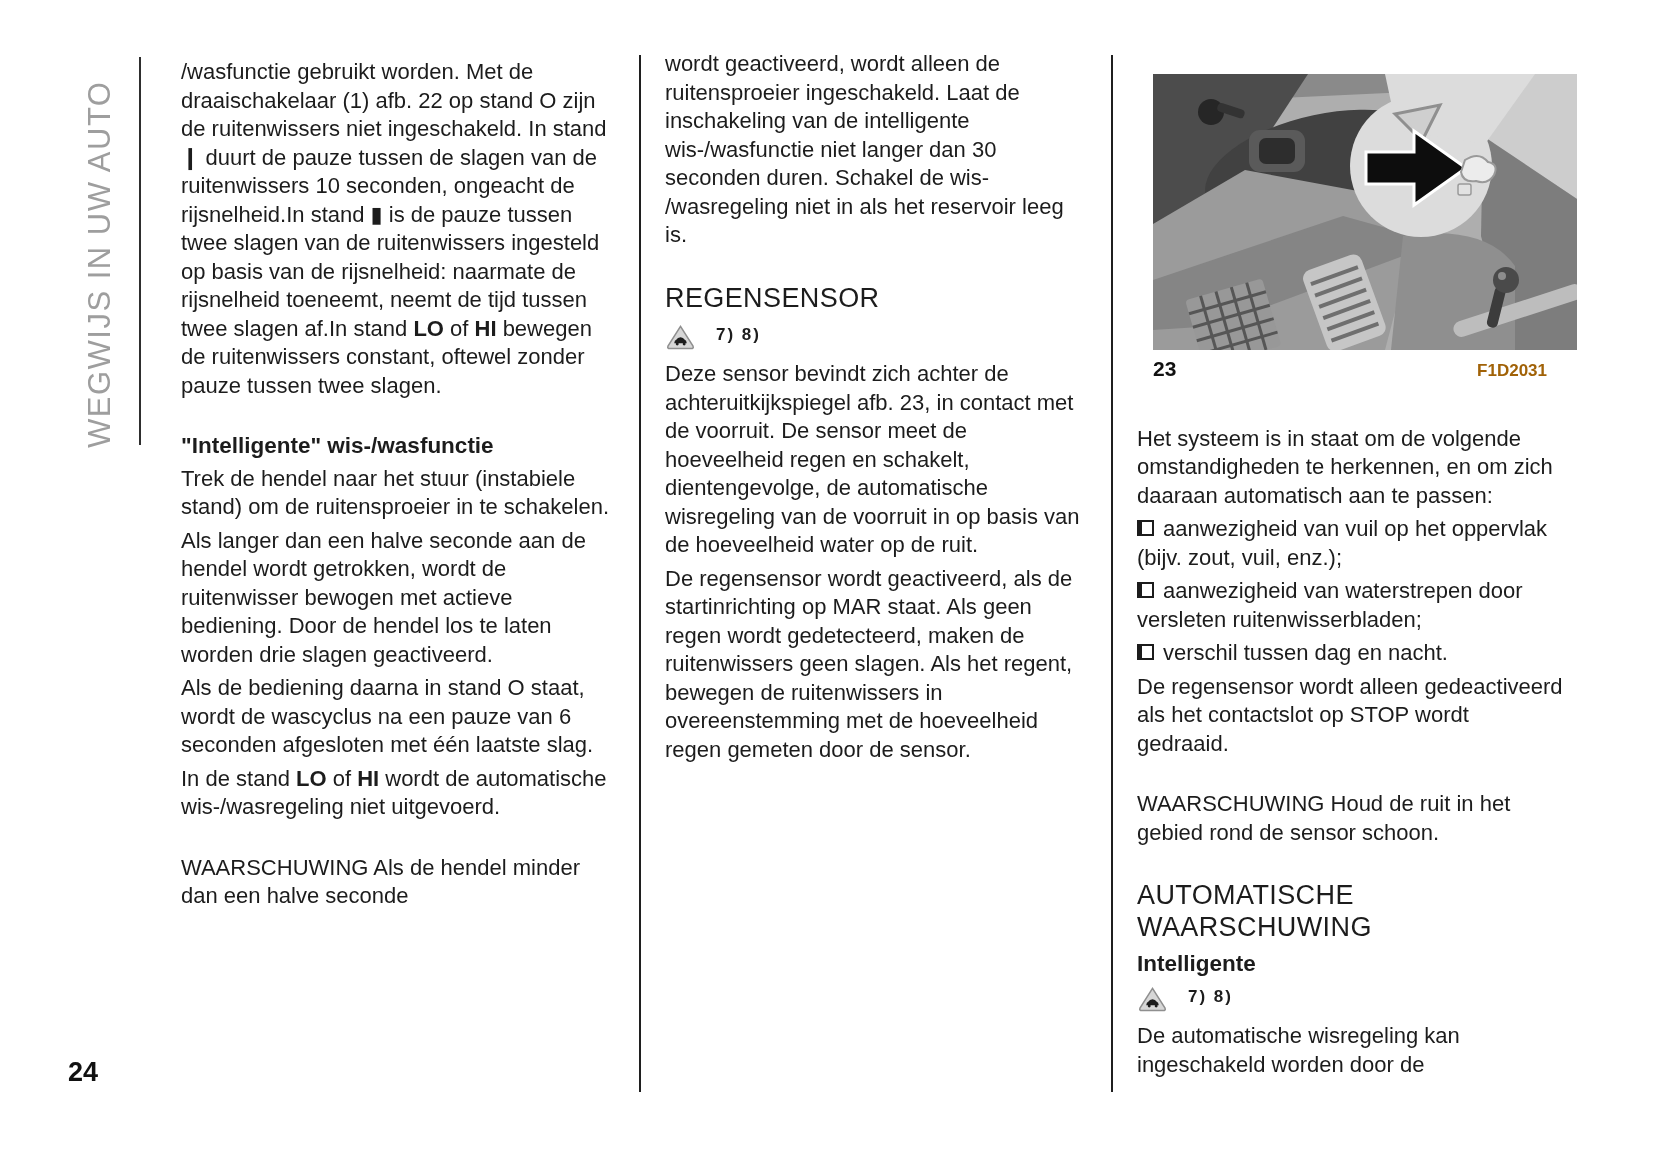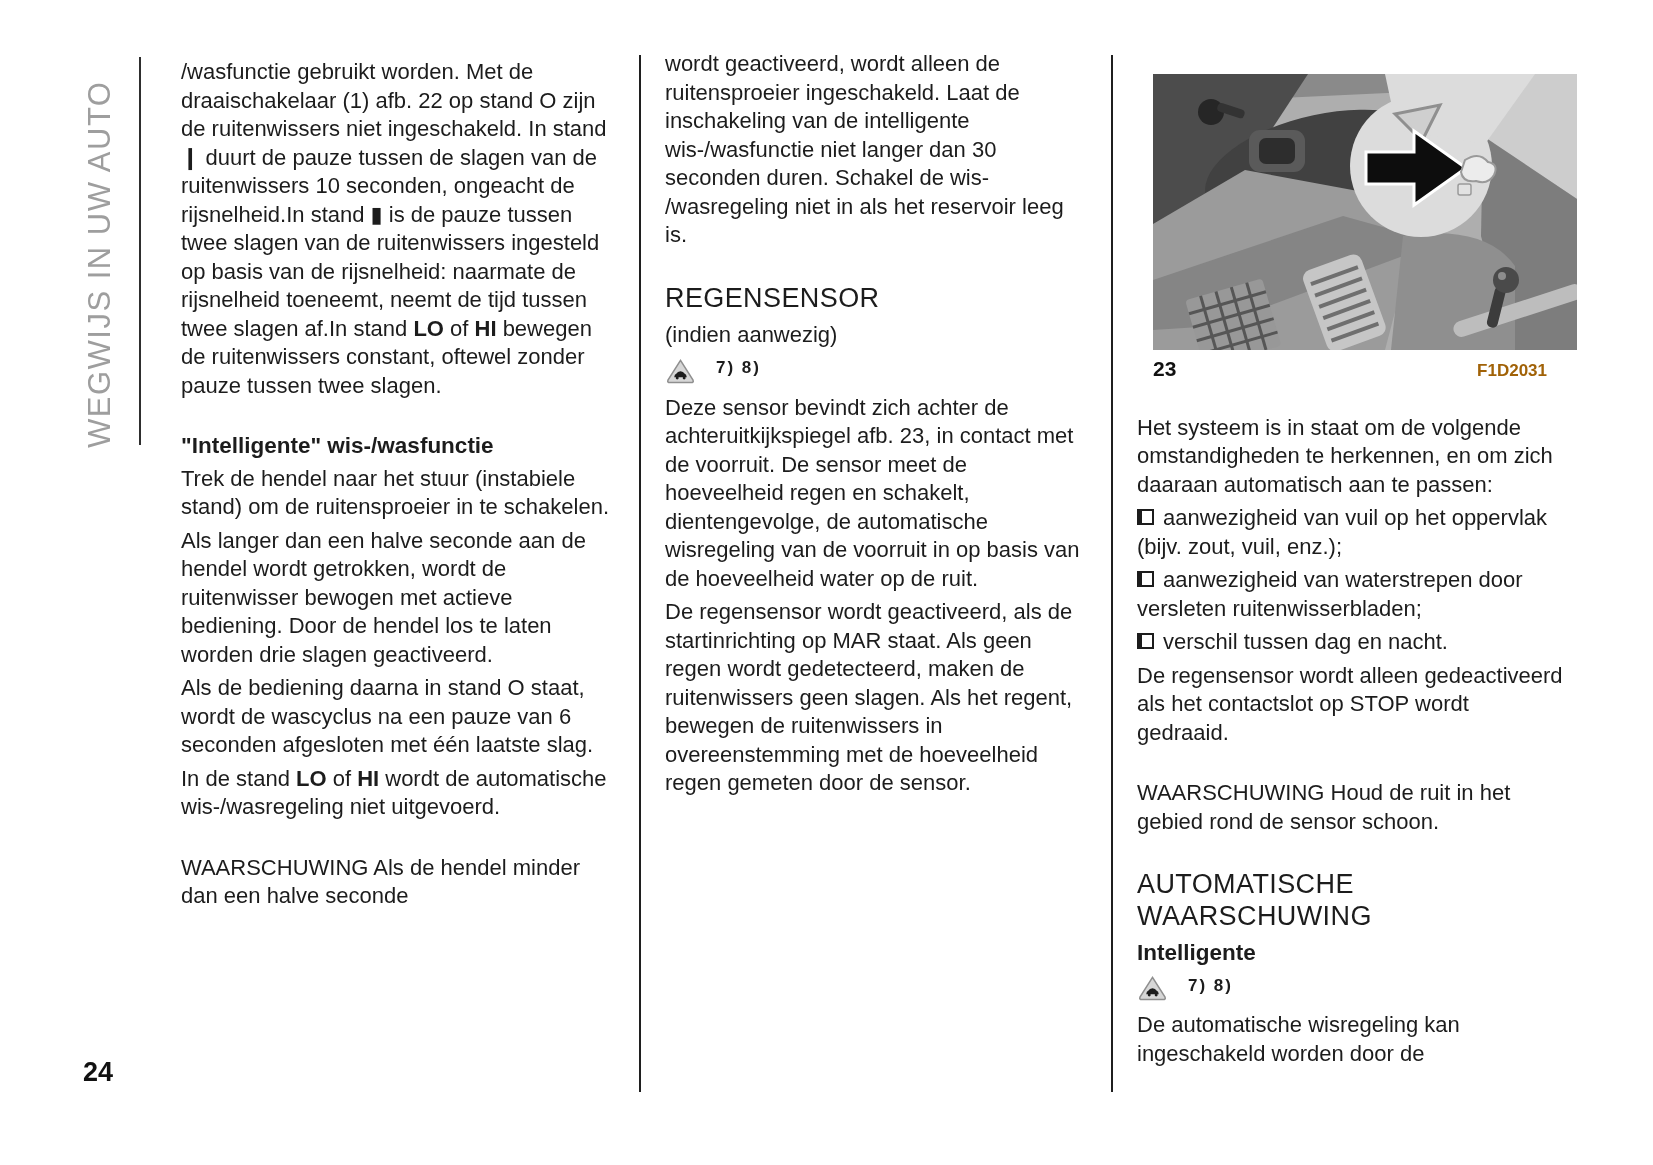--- a/index.html
+++ b/index.html
@@ -23,26 +23,26 @@
   .blk-h2{font-size:27px;font-weight:normal;line-height:32px;letter-spacing:.4px;margin:0 0 7px 0;max-width:345px;}
   .blk-h3{font-size:22.5px;font-weight:bold;margin:0 0 4px 0;}
   .blk-gap{height:27px;}
   .blk-note{display:flex;align-items:flex-end;gap:20px;margin:3px 0 9px 0;}
   .note-icon{width:31px;height:27px;flex:0 0 auto;}
   .note-refs{font-size:17px;font-weight:bold;padding-bottom:2px;letter-spacing:2px;}
   .sq{display:inline-block;width:10px;height:12px;border:2px solid #1c1c1c;border-left-width:5px;
       margin-right:9px;vertical-align:baseline;}
   .sym{font-family:"DejaVu Sans",sans-serif;}
   
-  figure{margin:8px 0 12px 0;padding:16px;}
+  figure{margin:8px 0 23px 0;padding:16px;}
   .fig-img{display:block;width:424px;height:276px;}
   figcaption{display:flex;justify-content:space-between;align-items:baseline;margin-top:5px;}
   .fig-num{font-weight:bold;font-size:21px;color:#111;}
   .fig-code{font-weight:bold;font-size:17px;color:#a16207;}
-  .page-number{position:absolute;left:83px;top:1057px;font-size:27px;font-weight:bold;color:#111;}
+  .page-number{position:absolute;left:68px;top:1057px;font-size:27px;font-weight:bold;color:#111;}
 </style>
 </head>
 <body>
 
 <div class="page">
 
   <div class="sidebar-text">WEGWIJS IN UW AUTO</div>
   <div class="sidebar-rule"></div>
 
   <section class="col" id="col1">
@@ -59,21 +59,20 @@
       </div>
   </section>
 
   <div class="divider" id="div1"></div>
 
   <section class="col" id="col2">
     <div id="col2-blocks">
         <p class="blk-p">wordt geactiveerd, wordt alleen de ruitensproeier ingeschakeld. Laat de inschakeling van de intelligente wis-/wasfunctie niet langer dan 30 seconden duren. Schakel de wis- /wasregeling niet in als het reservoir leeg is.</p>
         <div class="blk-gap"></div>
         <h2 class="blk-h2">REGENSENSOR</h2>
-        <p class="blk-p">(indien aanwezig)</p>
         <div class="blk-note">
           <svg class="note-icon" viewBox="0 0 32 28">
             <path d="M16 2.5 L29 23 Q30 25.5 27 25.5 L5 25.5 Q2 25.5 3 23 Z" fill="#d7d7d7" stroke="#8f8f8f" stroke-width="1.6"></path>
             <path d="M9.5 20 q0.3 -3.2 2.1 -3.6 q1.4 -2.7 4.4 -2.7 q3 0 4.4 2.7 q1.8 0.4 2.1 3.6 z" fill="#1d1d1d"></path>
             <circle cx="12.6" cy="20.8" r="1.5" fill="#1d1d1d"></circle>
             <circle cx="19.8" cy="20.8" r="1.5" fill="#1d1d1d"></circle>
           </svg>
           <span class="note-refs">7) 8)</span>
         </div>
         <p class="blk-p">Deze sensor bevindt zich achter de achteruitkijkspiegel afb. 23, in contact met de voorruit. De sensor meet de hoeveelheid regen en schakelt, dientengevolge, de automatische wisregeling van de voorruit in op basis van de hoeveelheid water op de ruit.</p>

